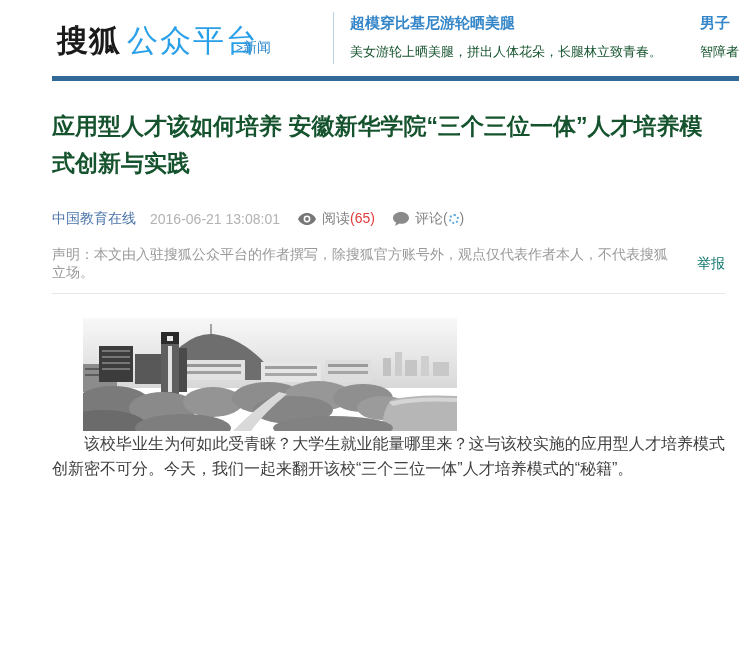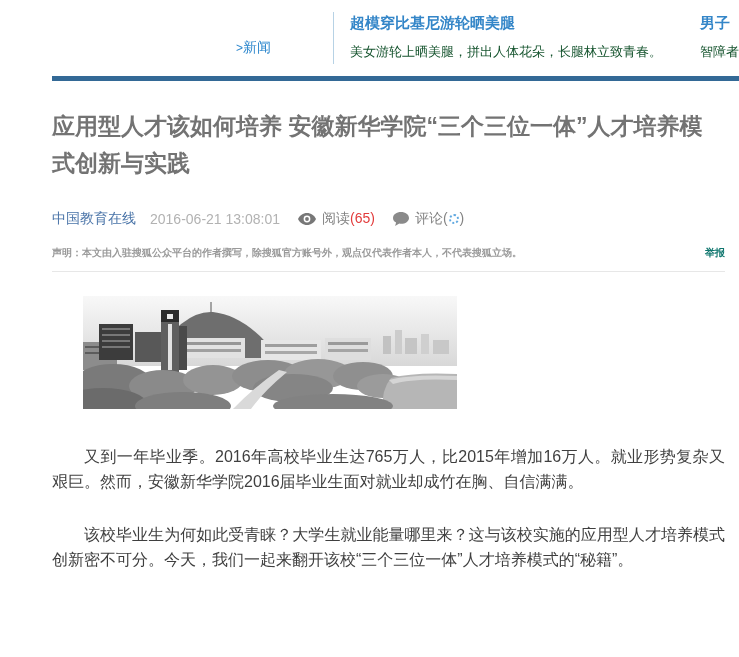--- a/index.html
+++ b/index.html
@@ -25,58 +25,61 @@
   .teaser-1 { left: 350px; width: 330px; }
   .teaser-2 { left: 700px; width: 120px; }
   .teaser-title { font-size: 15px; font-weight: 700; color: #3486c8; cursor: pointer; }
   .teaser-sub { font-size: 13px; color: #14532d; margin-top: 10px; cursor: pointer; }
   .header-bar { position: absolute; left: 52px; top: 76px; width: 687px; height: 5px; background: #336996; }
 
   
   .main { position: absolute; left: 52px; top: 81px; width: 673px; }
   .article-title {
     margin: 27px 0 16px 0;
-    font-size: 23px; line-height: 37px; font-weight: 700; color: #737373;
+    font-size: 23px; line-height: 37px; font-weight: 700; color: #14532d;
   }
   .byline { margin-top: 26px; height: 22px; display: flex; align-items: center; font-size: 14px; }
   .byline .source { color: #4a74a8; cursor: pointer; }
   .byline .date { color: #b2b2b2; margin-left: 14px; }
   .byline .icon { display: inline-flex; align-items: center; }
   .byline .eye { margin-left: 18px; }
   .byline .bubble { margin-left: 18px; }
   .meta-label { color: #848484; margin-left: 6px; }
   .read-count { color: #e23b3b; }
   .spinner {
     display: inline-block; width: 10px; height: 10px;
     border: 2px dotted #5fa8e0; border-radius: 50%;
     vertical-align: -1px; margin: 0 1px;
   }
   .declaration-row {
     margin-top: 16px; display: flex; justify-content: space-between; align-items: center;
-    font-size: 10px;
-    font-weight: bold;
+    font-size: 14px;
   }
   .declaration { color: #9a9a9a; }
   .report-link { color: #0f766e; cursor: pointer; flex: none; margin-left: 18px; }
   .separator { margin-top: 11px; border-bottom: 1px solid #e7e7e7; height: 0; }
 
   .article-figure { margin: 24px 0 0 31px; width: 374px; height: 113px; }
   .article-figure svg { display: block; }
 
   .article-body p {
     font-size: 16px; line-height: 25px; color: #3f3f3f;
     text-indent: 2em; margin: 0; text-align: justify;
   }
   .article-body p.p-first { margin-top: 35px; }
   .article-body p + p { margin-top: 28px; }
 </style>
 </head>
 <body>
 
 <div class="site-header">
+  <div class="logo">
+    <span class="logo-brand">搜狐</span>
+    <span class="logo-product">公众平台</span>
+  </div>
   <div class="breadcrumb">
     <span class="sep">&gt;</span><span class="lbl">新闻</span>
   </div>
   <div class="header-divider"></div>
 
   <div class="teaser teaser-1">
     <div class="teaser-title">超模穿比基尼游轮晒美腿</div>
     <div class="teaser-sub">美女游轮上晒美腿，拼出人体花朵，长腿林立致青春。</div>
   </div>
   <div class="teaser teaser-2">
@@ -179,17 +182,16 @@
 
       <path d="M150 113 Q170 92 196 74 L204 76 Q180 96 168 113 Z" fill="#d9d9d9"></path>
 
       <ellipse cx="20" cy="108" rx="44" ry="16" fill="#6b6b6b"></ellipse>
       <ellipse cx="100" cy="110" rx="48" ry="14" fill="#7e7e7e"></ellipse>
       <ellipse cx="250" cy="110" rx="60" ry="12" fill="#828282"></ellipse>
     </svg>
   </div>
 
   <div class="article-body">
-    <p class="p-first">又到一年毕业季。2016年高校毕业生达765万人，比2015年增加16万人。就业形势复杂又艰巨。然而，安徽新华学院2016届毕业生面对就业却成竹在胸、自信满满。</p>
     <p>该校毕业生为何如此受青睐？大学生就业能量哪里来？这与该校实施的应用型人才培养模式创新密不可分。今天，我们一起来翻开该校“三个三位一体”人才培养模式的“秘籍”。</p>
   </div>
 
 </div>
 
 </body></html>

